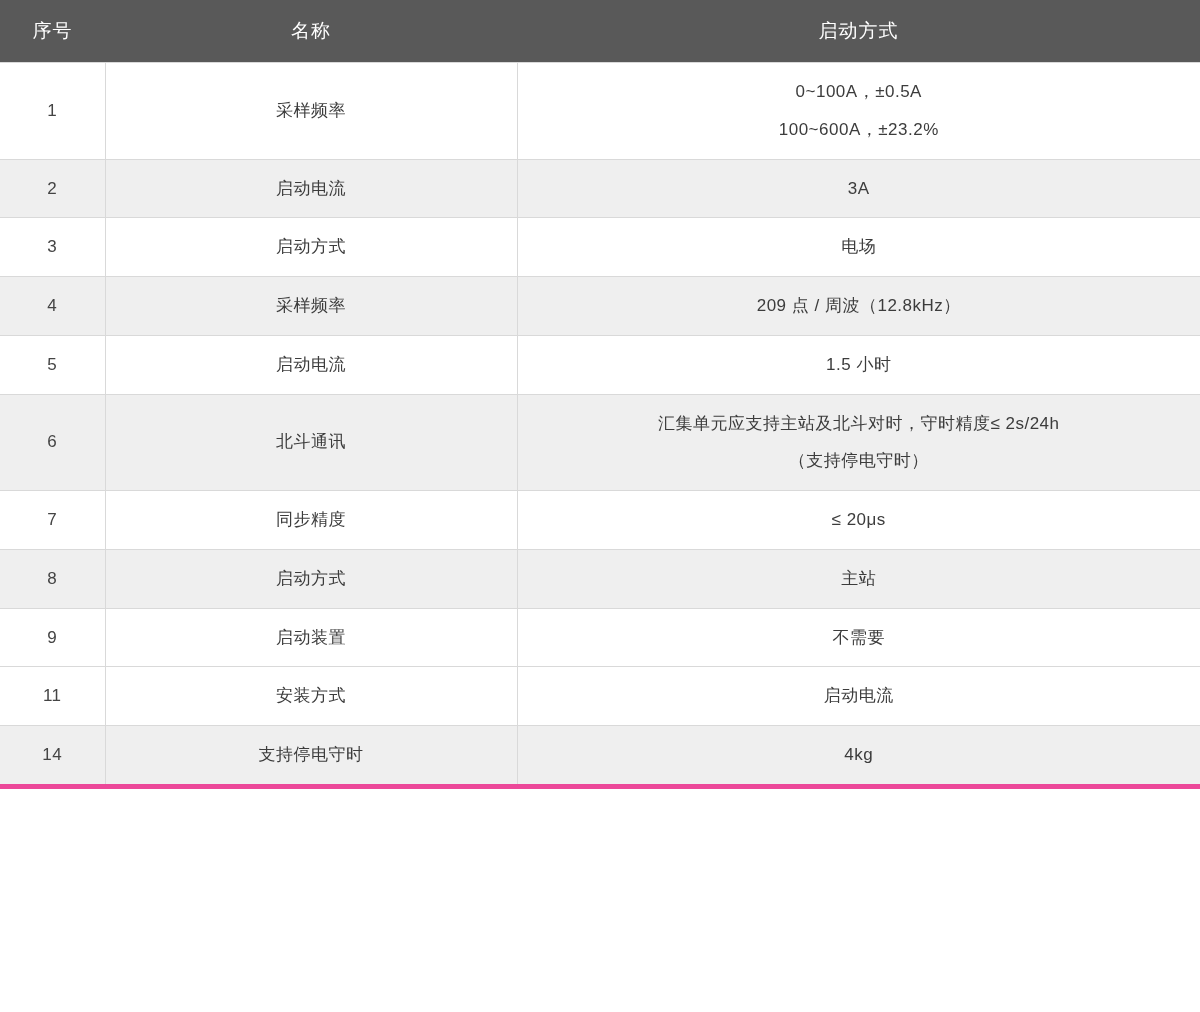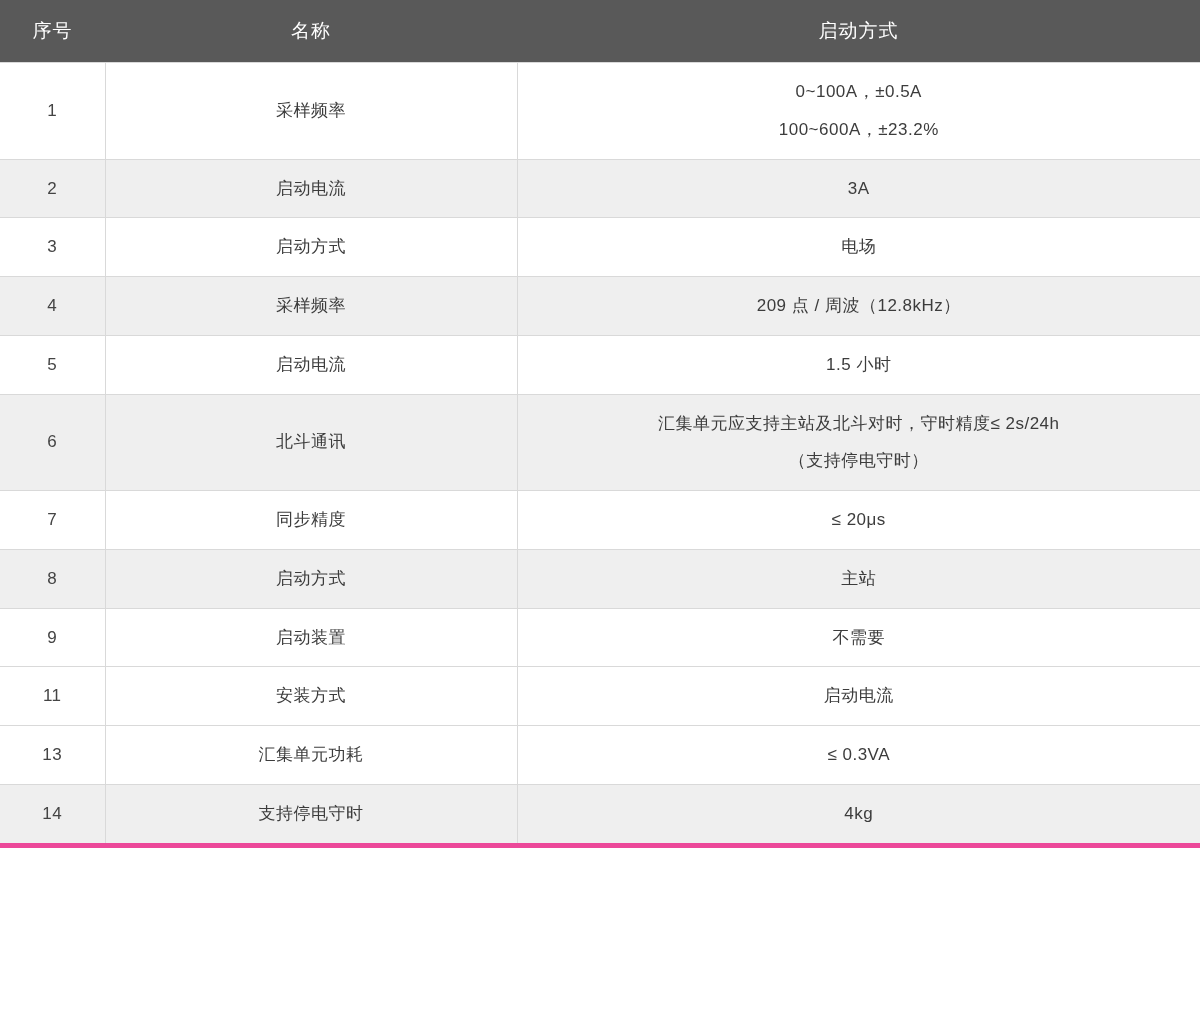--- a/index.html
+++ b/index.html
@@ -148,27 +148,20 @@
           <span class="line">不需要</span>
         </td>
       </tr>
       <tr class="odd">
         <td class="idx">11</td>
         <td class="name">安装方式</td>
         <td class="desc">
           <span class="line">启动电流</span>
         </td>
       </tr>
-      <tr class="odd">
-        <td class="idx">13</td>
-        <td class="name">汇集单元功耗</td>
-        <td class="desc">
-          <span class="line">≤ 0.3VA</span>
-        </td>
-      </tr>
       <tr class="even">
         <td class="idx">14</td>
         <td class="name">支持停电守时</td>
         <td class="desc">
           <span class="line">4kg</span>
         </td>
       </tr>
     </tbody>
 </table>
 

